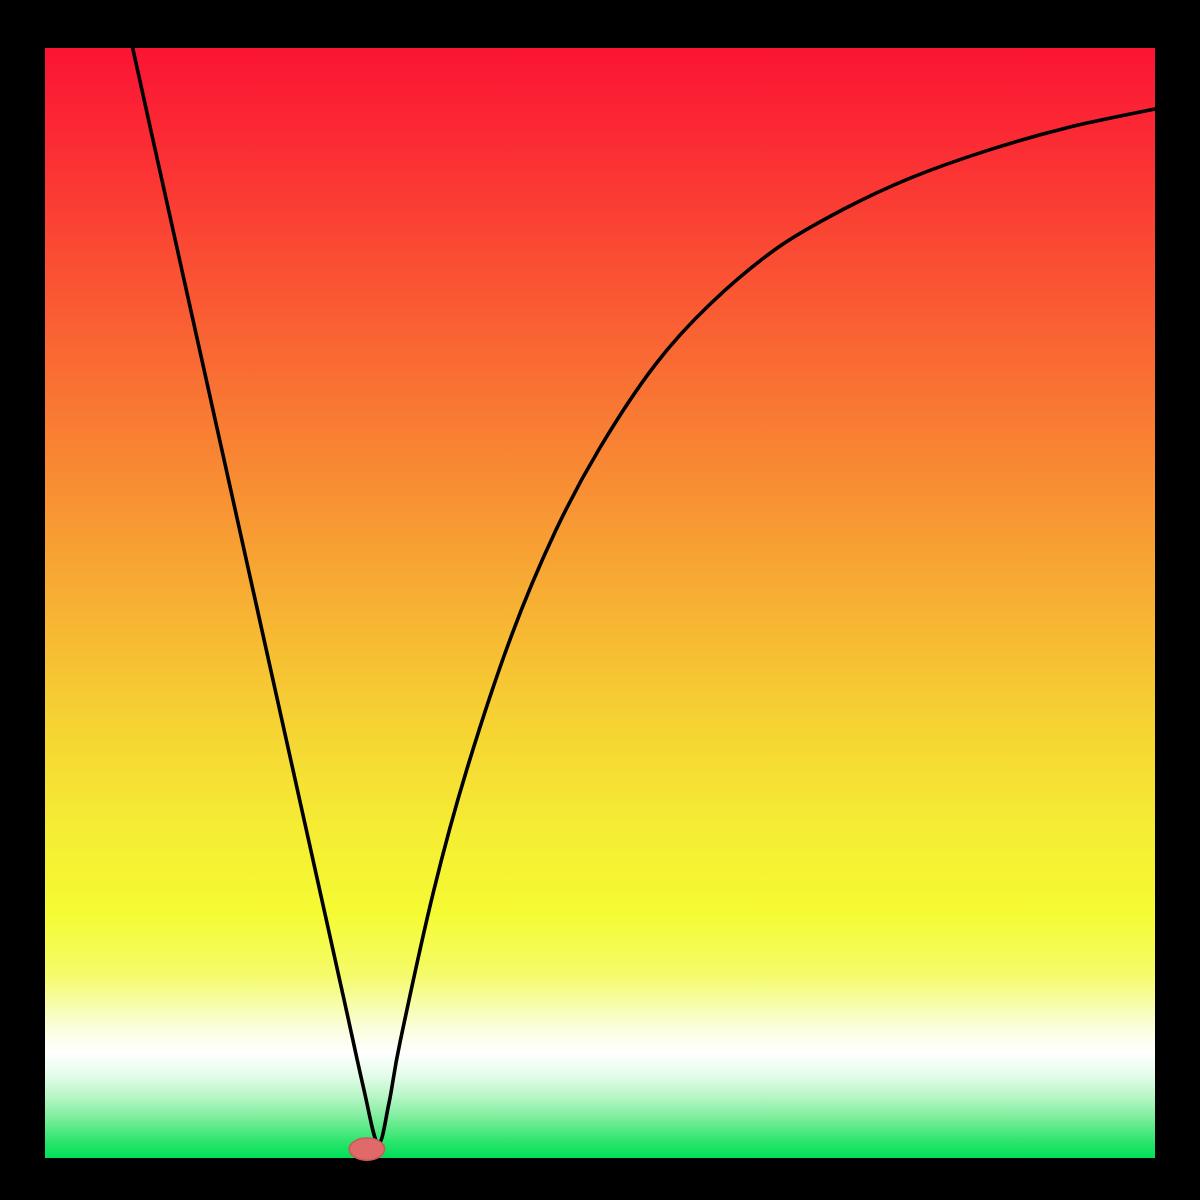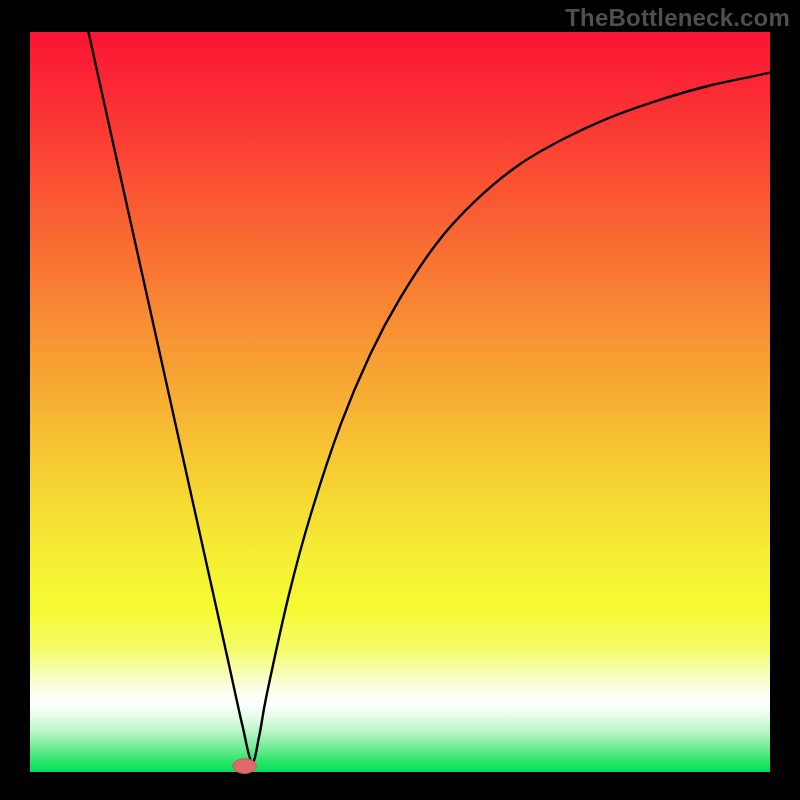--- a/index.html
+++ b/index.html
@@ -30,21 +30,20 @@
   svg {
     position: absolute;
     top: 0;
     left: 0;
   }
 </style>
 </head>
 <body>
 
 <div class="frame">
-  <div class="watermark">TheBottleneck.com</div>
 
   <svg id="chart-svg" width="800" height="800" viewBox="0 0 800 800">
     <defs>
       <linearGradient id="bg-grad" x1="0" y1="0" x2="0" y2="1">
           <stop offset="0%" stop-color="#fb1434"></stop>
           <stop offset="10%" stop-color="#fb3034"></stop>
           <stop offset="20%" stop-color="#fa5033"></stop>
           <stop offset="30%" stop-color="#f97033"></stop>
           <stop offset="40%" stop-color="#f89033"></stop>
           <stop offset="50%" stop-color="#f7b033"></stop>

